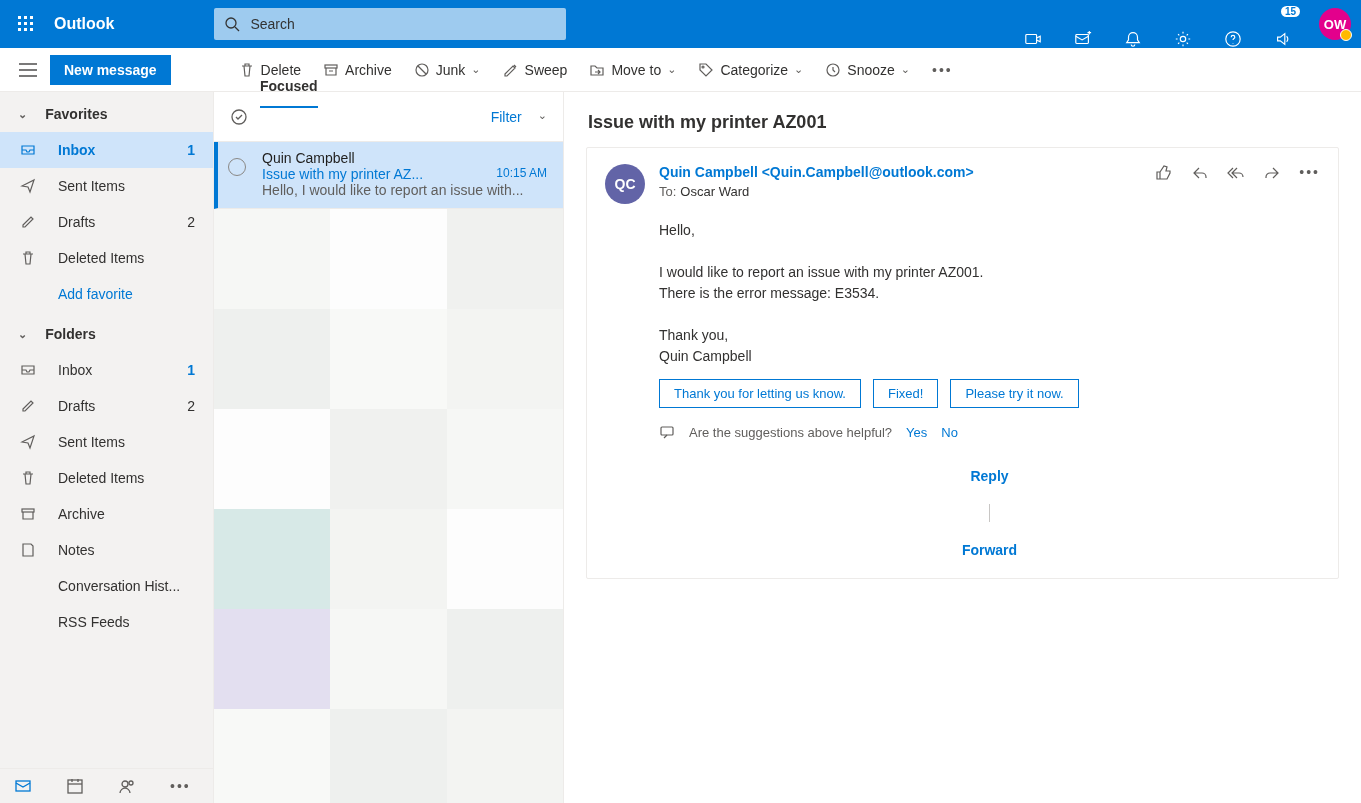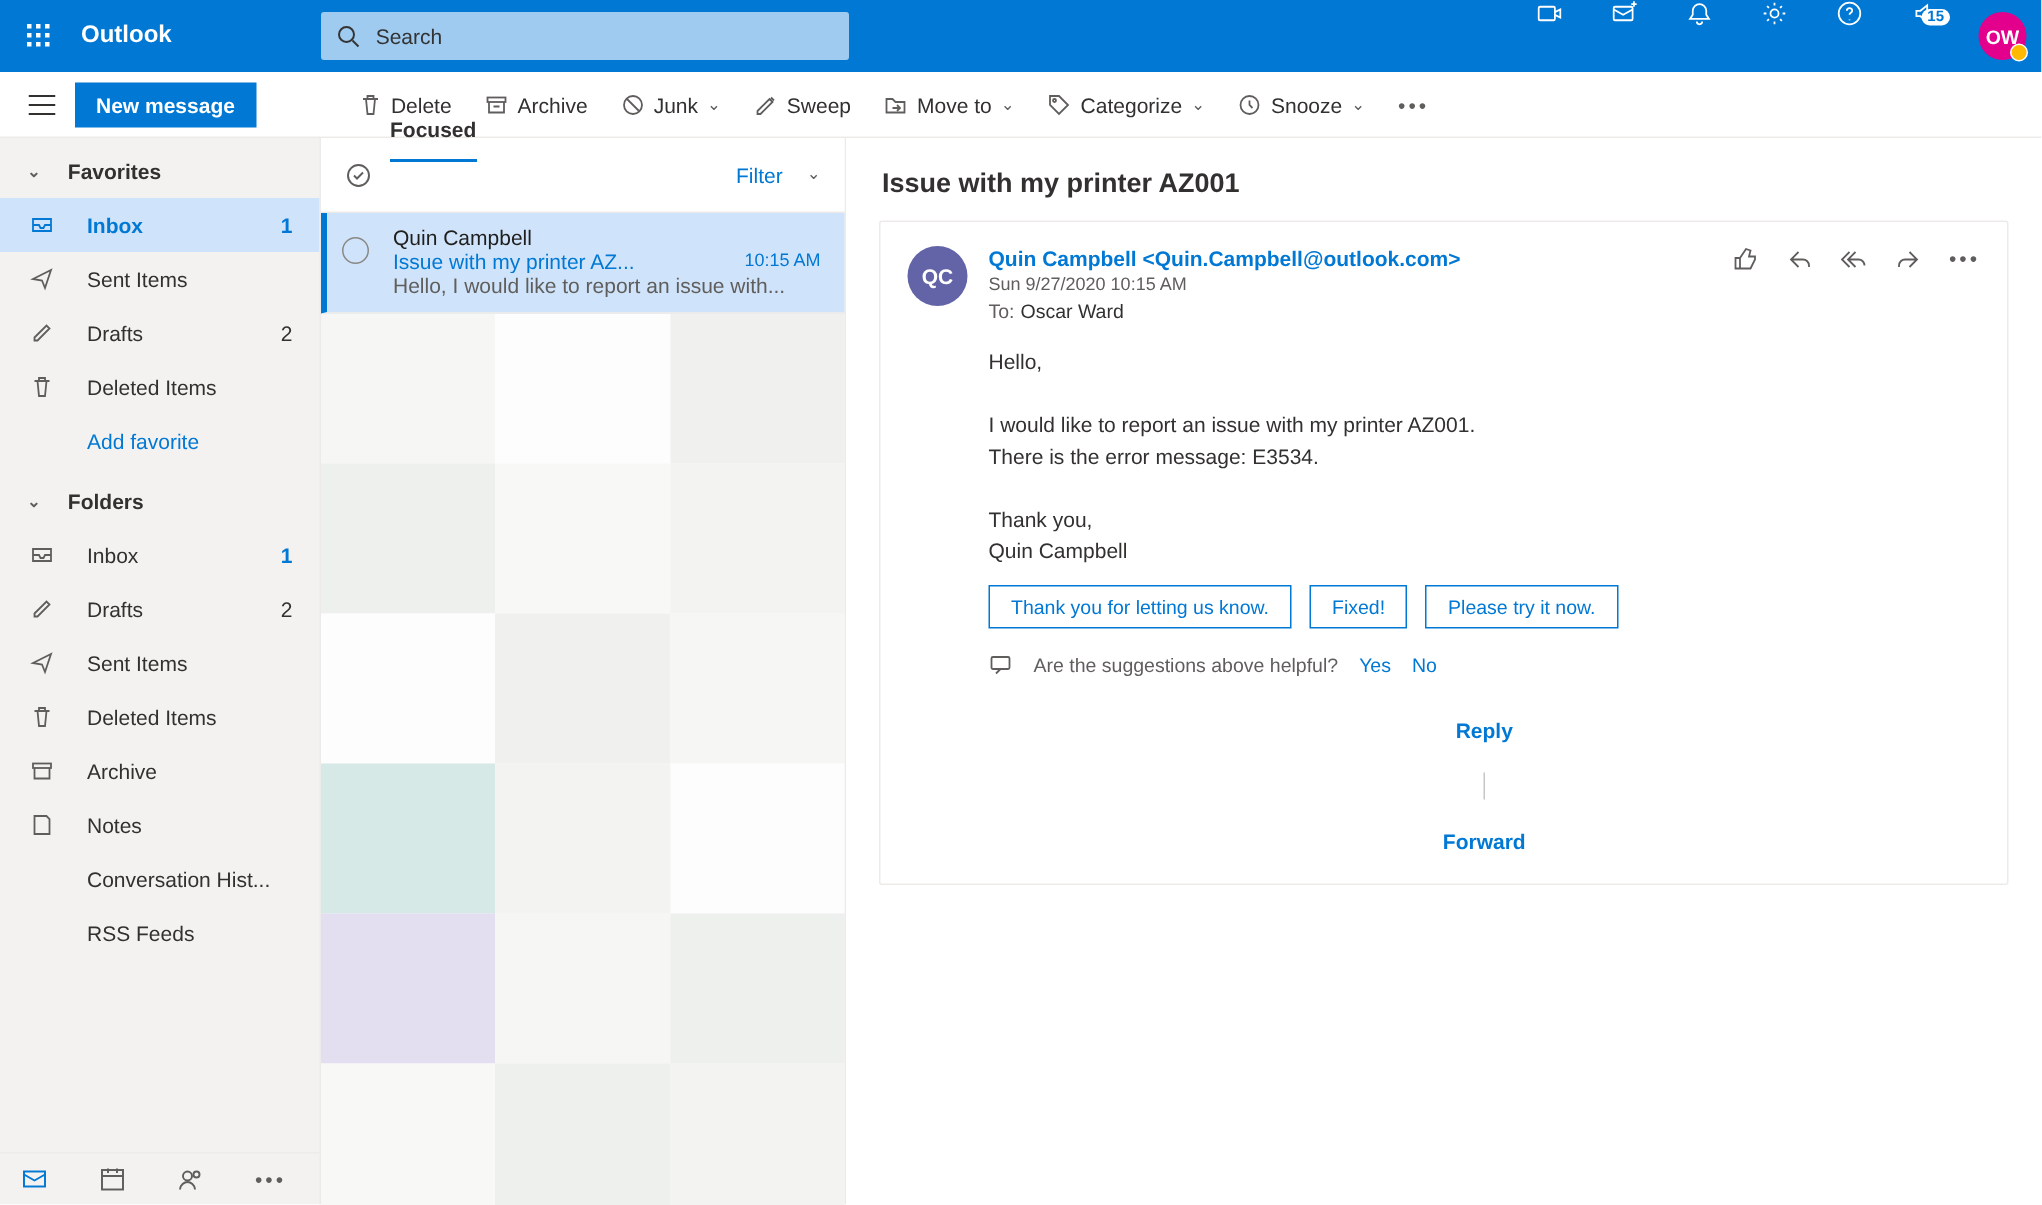--- a/index.html
+++ b/index.html
@@ -4,21 +4,21 @@
 <style>
   * { box-sizing: border-box; margin: 0; padding: 0; }
   body { font-family: "Segoe UI", Arial, sans-serif; font-size: 14px; color: #323130; background: #fff; overflow: hidden; width: 1361px; height: 803px; }
   .topbar { background: #0078d4; height: 48px; display: flex; align-items: center; color: #fff; padding: 0 10px; }
   .waffle { width: 32px; height: 32px; display: flex; align-items: center; justify-content: center; cursor: pointer; }
   .appname { font-weight: 600; font-size: 16px; margin-left: 12px; }
   .searchbox { margin-left: 100px; background: #9ecbef; height: 32px; width: 352px; border-radius: 2px; display: flex; align-items: center; padding: 0 10px; }
   .searchbox input { background: transparent; border: none; outline: none; font-size: 14px; color: #333; margin-left: 10px; width: 100%; }
   .searchbox input::placeholder { color: #333; }
   .top-right { margin-left: auto; display: flex; align-items: center; gap: 10px; }
-  .top-icon { width: 40px; height: 48px; display: flex; align-items: flex-start; justify-content: center; cursor: pointer; position: relative; }
+  .top-icon { width: 40px; height: 48px; display: flex; align-items: flex-end; justify-content: center; cursor: pointer; position: relative; }
   .badge { position: absolute; top: 6px; right: 3px; background: #fff; color: #0078d4; font-size: 10px; border-radius: 8px; padding: 0 4px; font-weight: 600; }
   .avatar-top { width: 32px; height: 32px; border-radius: 50%; background: #e3008c; display: flex; align-items: center; justify-content: center; font-weight: 600; font-size: 13px; margin-left: 6px; position: relative;}
   .avatar-top::after { content:""; position:absolute; bottom:-1px; right:-1px; width:10px;height:10px;border-radius:50%; background:#ffb900; border:1px solid #fff;}
 
   .cmdbar { height: 44px; border-bottom: 1px solid #edebe9; display: flex; align-items: center; padding: 0 12px; background: #fff; }
   .hamburger { width: 32px; height: 32px; display: flex; align-items: center; justify-content: center; cursor: pointer; }
   .newmsg { background: #0078d4; color: #fff; border: none; padding: 7px 14px; font-size: 14px; font-weight: 600; margin-left: 6px; cursor: pointer; }
   .cmd-group { display: flex; align-items: center; margin-left: 68px; gap: 22px; }
   .cmd { display: flex; align-items: center; gap: 6px; cursor: pointer; color: #323130; }
   .cmd .ic { color: #605e5c; }
@@ -424,21 +424,20 @@
 
   <div class="readpane">
     <div class="read-subject">Issue with my printer AZ001</div>
     <div class="msgcard">
       <div class="msghead">
         <div class="sender-avatar">
             <span>QC</span>
           </div>
         <div class="sender-block">
           <div class="sender-name">Quin Campbell &lt;Quin.Campbell@outlook.com&gt;</div>
-          <div class="sender-date">Sun 9/27/2020 10:15 AM</div>
           <div class="sender-to"><span class="tolbl">To:</span><span>Oscar Ward</span></div>
         </div>
         <div class="msg-actions">
           <span class="ic">
               <svg width="18" height="18" viewBox="0 0 18 18" fill="none" stroke="#605e5c" stroke-width="1.2">
                 <path d="M5 8v7H2V8zM5 15h7l3-6V7h-4l1-4-3-1-4 6"></path>
               </svg>
             </span>
           <span class="ic">
               <svg width="18" height="18" viewBox="0 0 18 18" fill="none" stroke="#605e5c" stroke-width="1.2">

